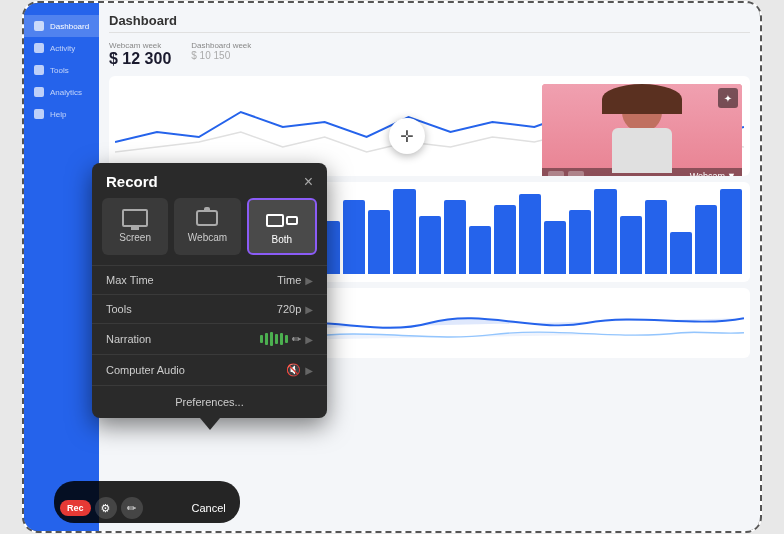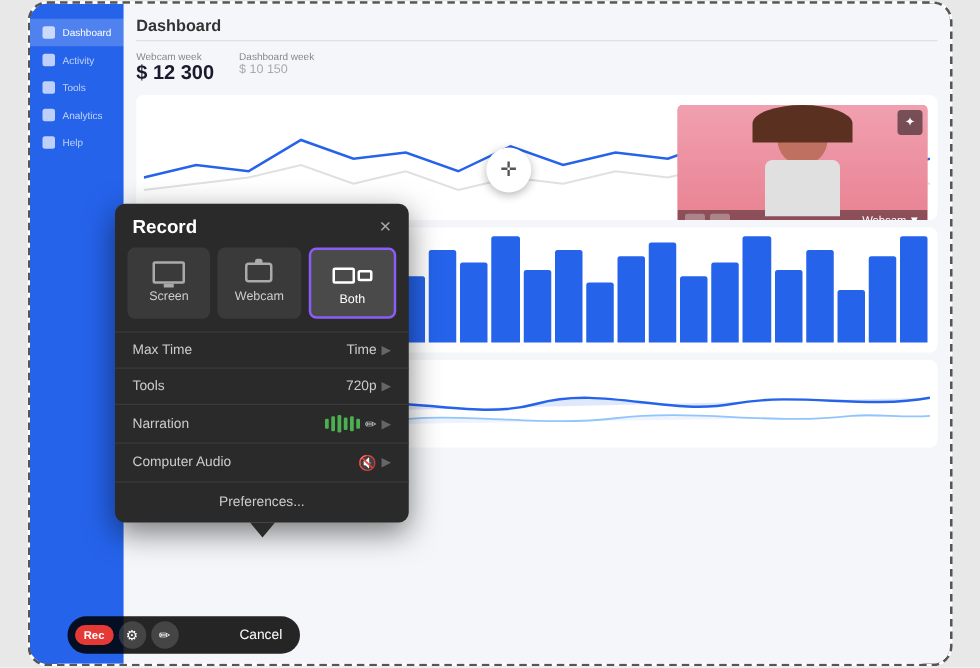--- a/index.html
+++ b/index.html
@@ -423,21 +423,21 @@
     
     .bottom-toolbar {
       position: absolute;
       bottom: 8px;
       left: 30px;
       display: flex;
       align-items: center;
       gap: 4px;
       background: rgba(0,0,0,0.85);
       border-radius: 20px;
-      padding: 4px 10px 4px 6px;
+      padding: 16px 10px 4px 6px;
     }
     .rec-btn {
       background: #e53935;
       color: #fff;
       font-size: 9px;
       font-weight: 700;
       padding: 3px 7px;
       border-radius: 10px;
       border: none;
       cursor: pointer;

